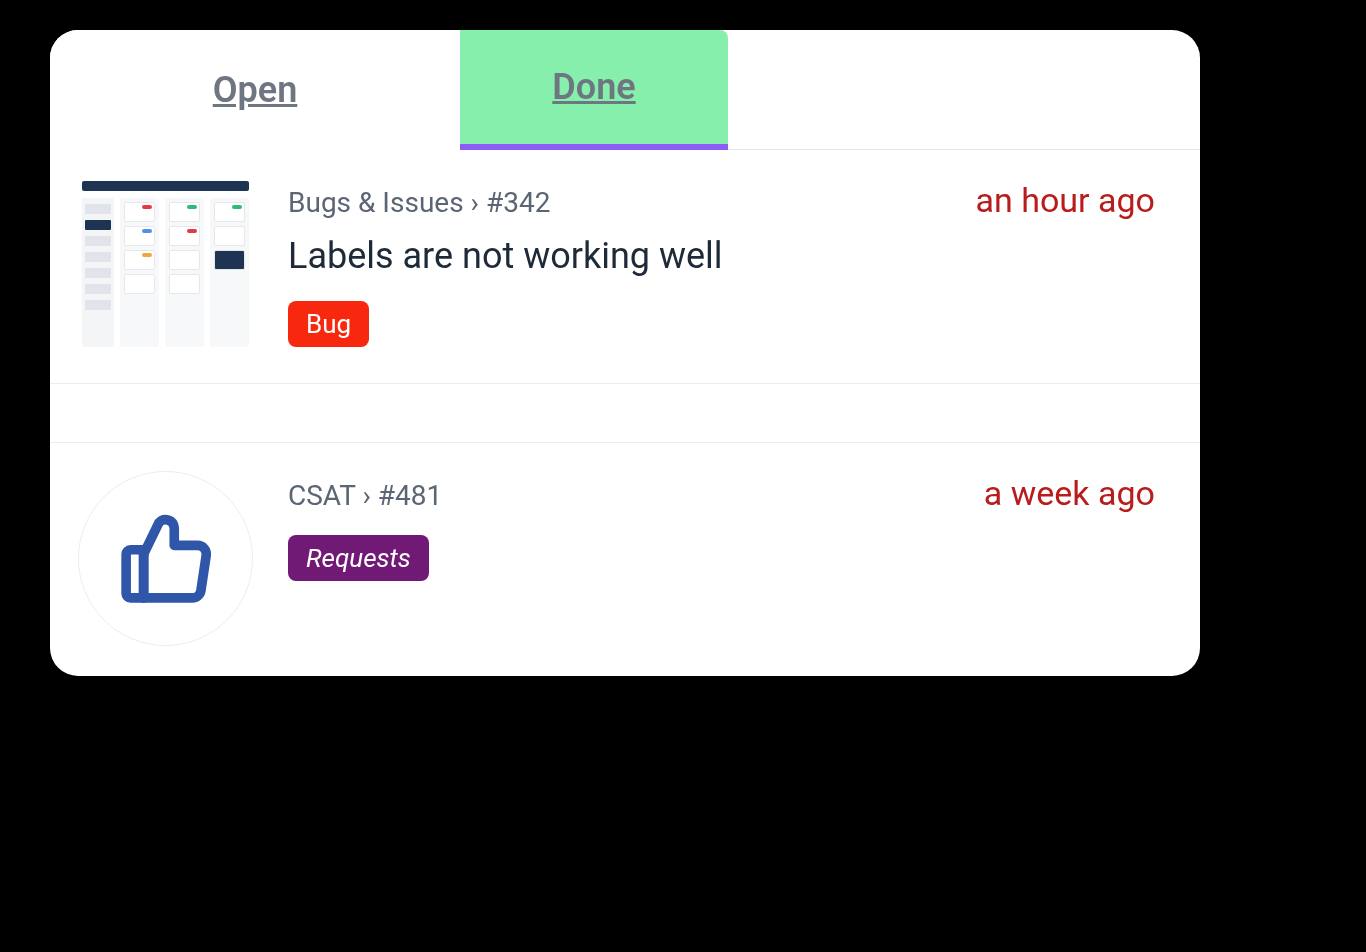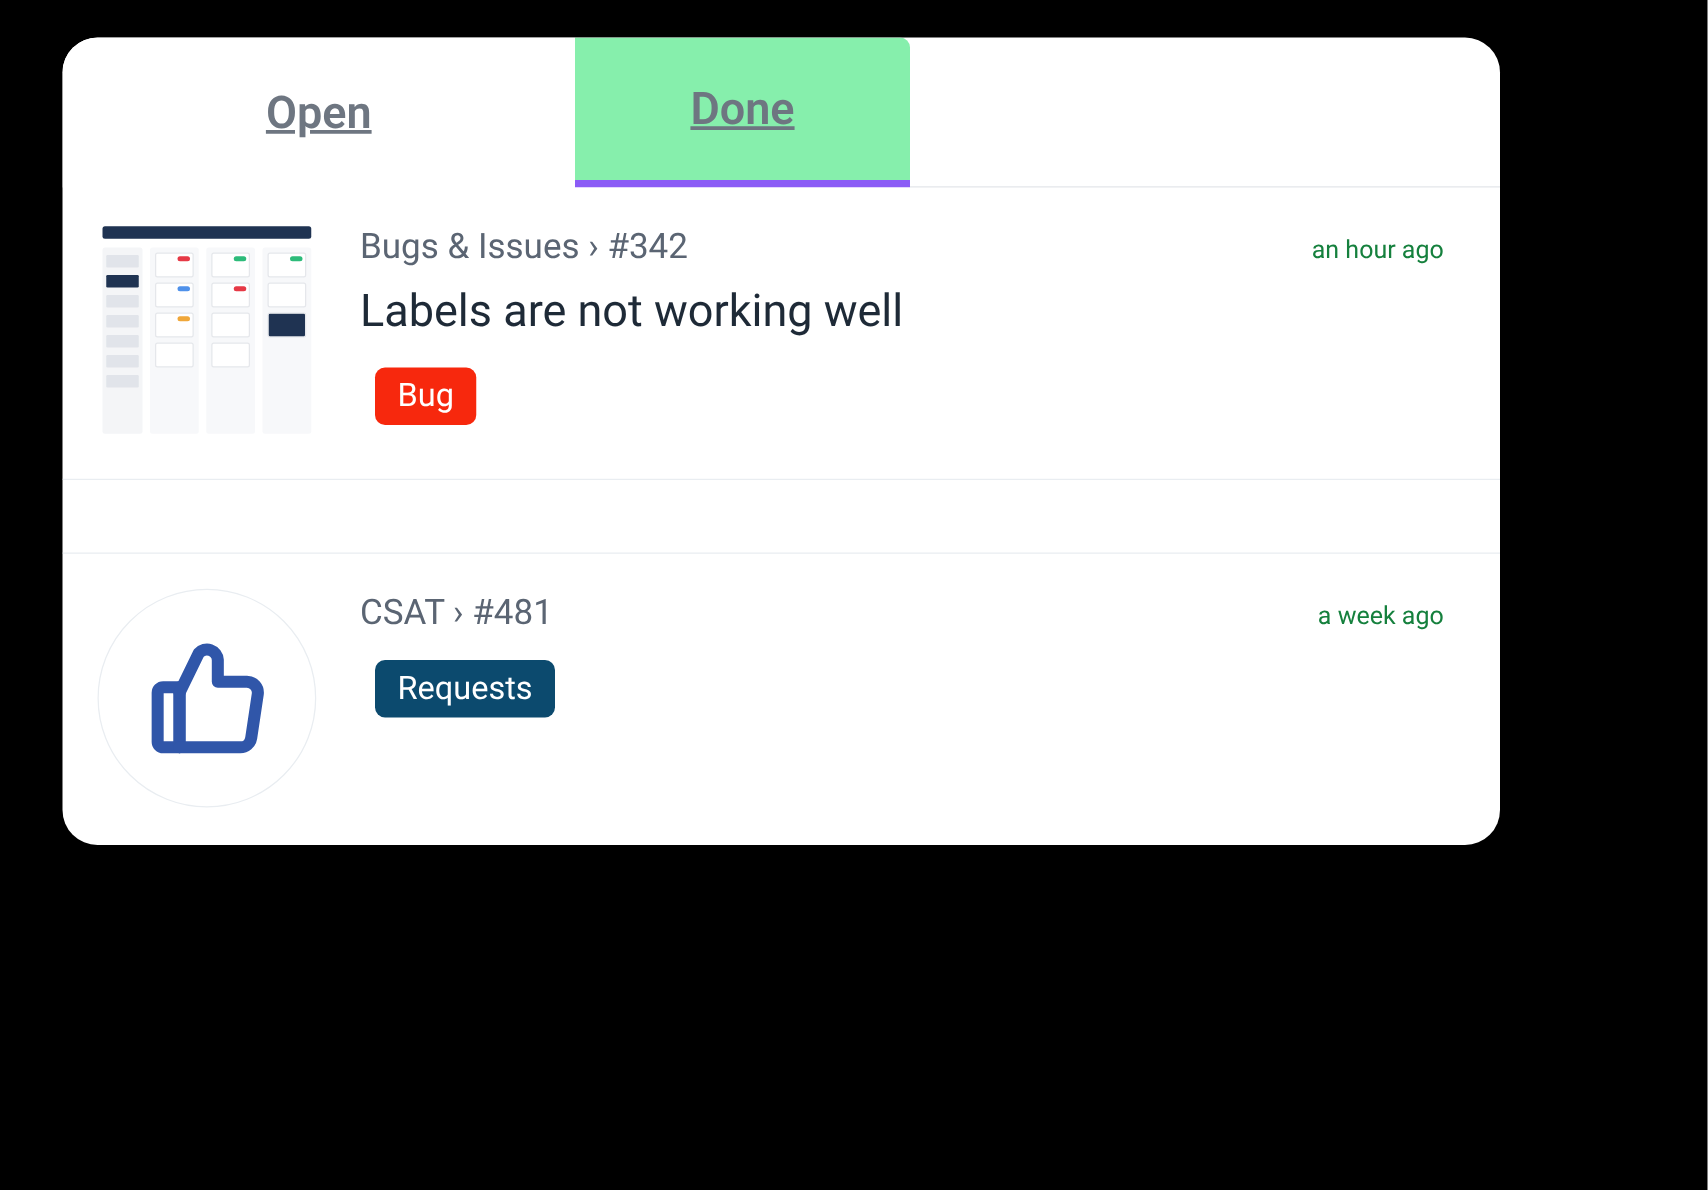--- a/index.html
+++ b/index.html
@@ -99,52 +99,51 @@
       align-items: baseline;
       justify-content: space-between;
       gap: 20px;
     }
     .breadcrumb {
       font-size: 28px;
       color: #5b6573;
       font-weight: 400;
     }
     .timestamp {
-      font-size: 20px;
-      color: #15803d;
+      font-size: 34px;
+      color: #b91c1c;
       font-weight: 400;
       white-space: nowrap;
     }
     .title {
       font-size: 36px;
       color: #1e2a37;
       font-weight: 400;
       line-height: 1.25;
       white-space: nowrap;
       overflow: hidden;
       text-overflow: ellipsis;
     }
     .tags {
       display: flex;
       gap: 12px;
       margin-top: 8px;
-      margin-left: 12px;
     }
     .tag {
       display: inline-flex;
       align-items: center;
       padding: 8px 18px;
       border-radius: 8px;
       font-size: 26px;
       font-weight: 400;
       color: #fff;
     }
     .tag-red { background: #f7280d; }
     .tag-green { background: #27b879; }
-    .tag-blue { background: #0c4a6e; }
+    .tag-blue { background: #701a75; font-style: italic; }
 
     
     .fake-shot {
       position: absolute;
       inset: 0;
       background: #fff;
     }
     .fake-shot .topbar {
       position: absolute;
       left: 4px; right: 4px; top: 3px;

